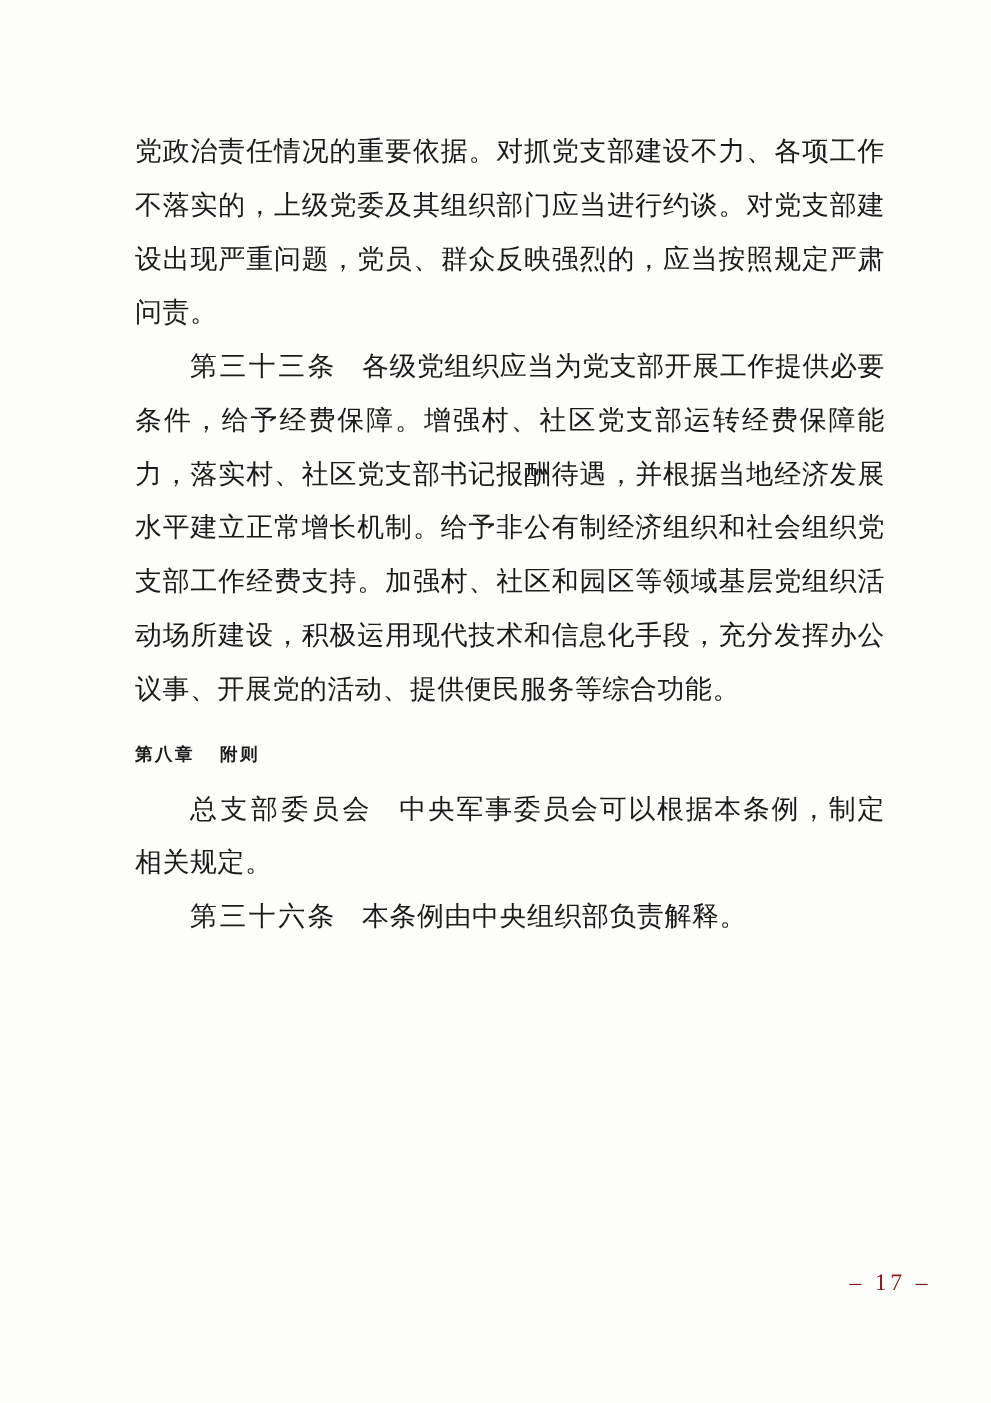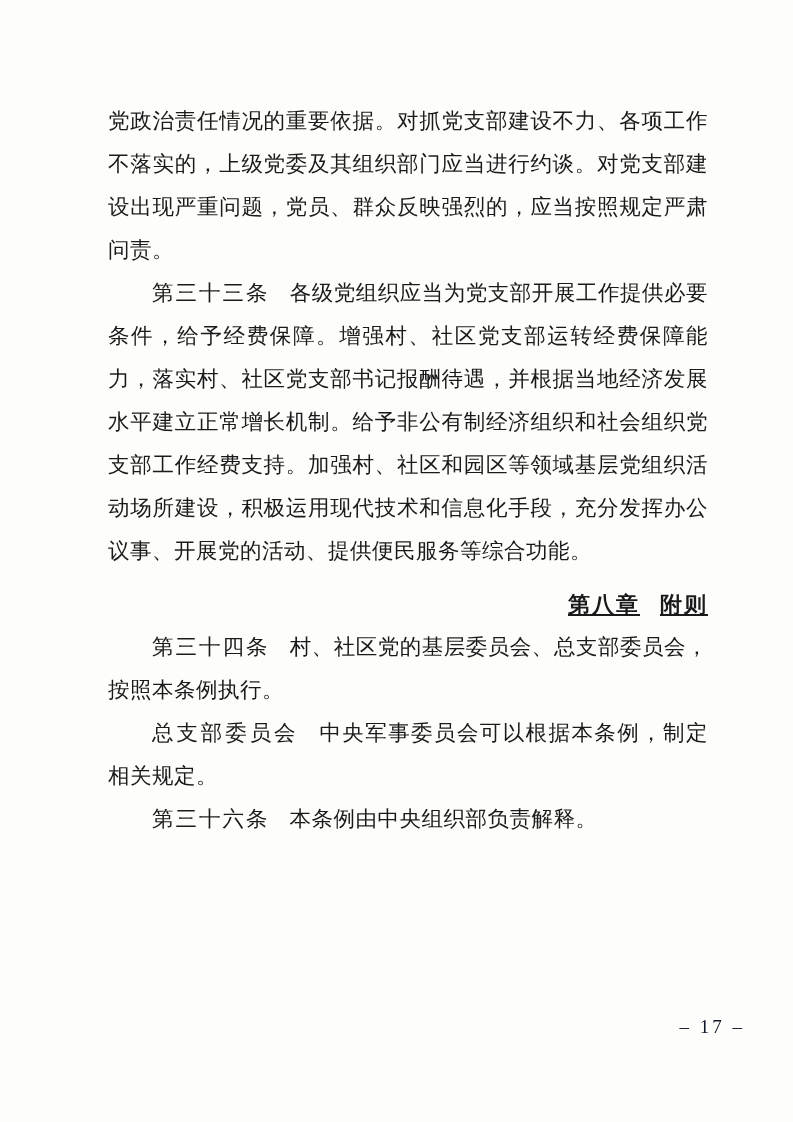--- a/index.html
+++ b/index.html
@@ -40,39 +40,38 @@
     text-indent: 0;
   }
   .para.indent {
     text-indent: 44px;
   }
   .article-label {
     font-weight: normal;
     letter-spacing: 2px;
   }
   .chapter-heading {
-    font-size: 22px;
+    font-size: 14px;
     line-height: 43px;
     font-weight: bold;
-    text-align: right;
+    text-align: left;
     letter-spacing: 2px;
     margin: 0;
     padding-top: 6px;
-    text-decoration: underline;
   }
   .spacer-small {
     height: 4px;
   }
   .page-number {
     position: absolute;
     right: 96px;
     bottom: 84px;
     font-size: 19px;
     letter-spacing: 3px;
-    color: #0f172a;
+    color: #7f1d1d;
     font-family: "Liberation Serif", "DejaVu Serif", serif;
   }
   .sep {
     display: inline-block;
     width: 20px;
   }
 </style>
 </head>
 <body>
 
@@ -87,23 +86,20 @@
       <span class="article-label">第三十三条</span><span class="sep"></span><span>各级党组织应当为党支部开展工作提供必要条件，给予经费保障。增强村、社区党支部运转经费保障能力，落实村、社区党支部书记报酬待遇，并根据当地经济发展水平建立正常增长机制。给予非公有制经济组织和社会组织党支部工作经费支持。加强村、社区和园区等领域基层党组织活动场所建设，积极运用现代技术和信息化手段，充分发挥办公议事、开展党的活动、提供便民服务等综合功能。</span>
     </p>
 
 
     <div class="spacer-small"></div>
 
     <p class="chapter-heading">
       <span>第八章</span><span class="sep"></span><span>附则</span>
     </p>
 
-    <p class="para indent">
-      <span class="article-label">第三十四条</span><span class="sep"></span><span>村、社区党的基层委员会、总支部委员会，按照本条例执行。</span>
-    </p>
 
     <p class="para indent">
       <span class="article-label">总支部委员会</span><span class="sep"></span><span>中央军事委员会可以根据本条例，制定相关规定。</span>
     </p>
 
     <p class="para indent">
       <span class="article-label">第三十六条</span><span class="sep"></span><span>本条例由中央组织部负责解释。</span>
     </p>
 
 

